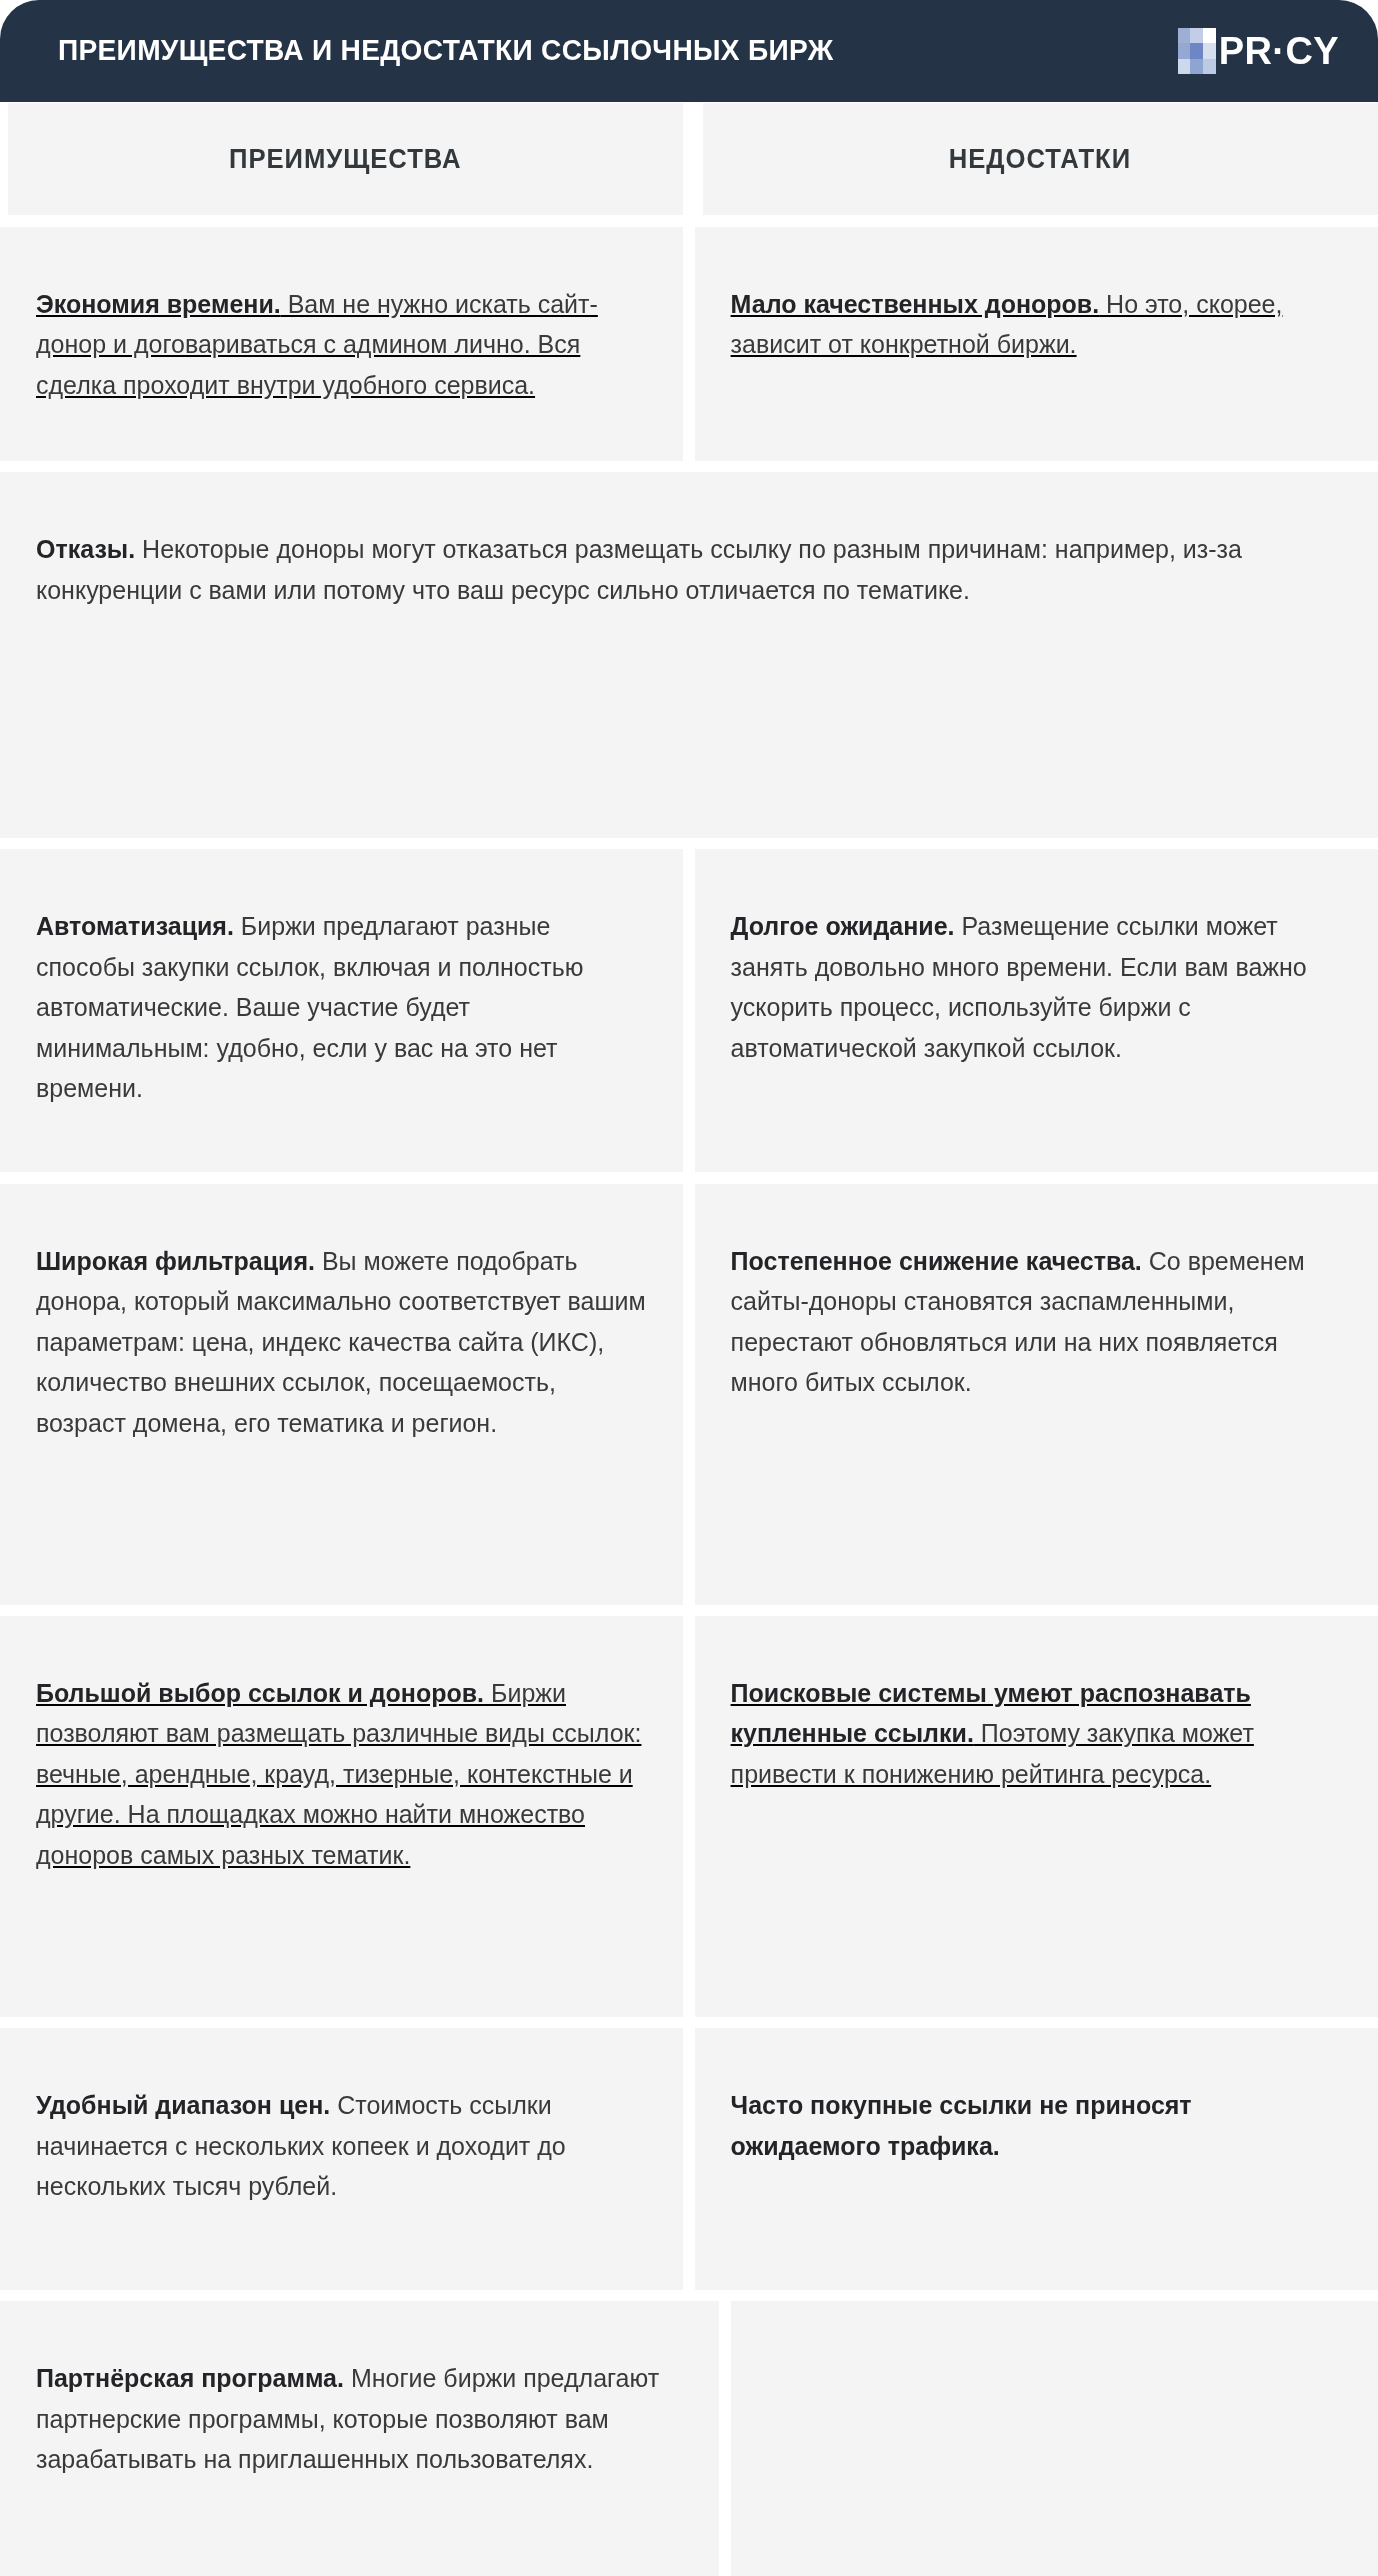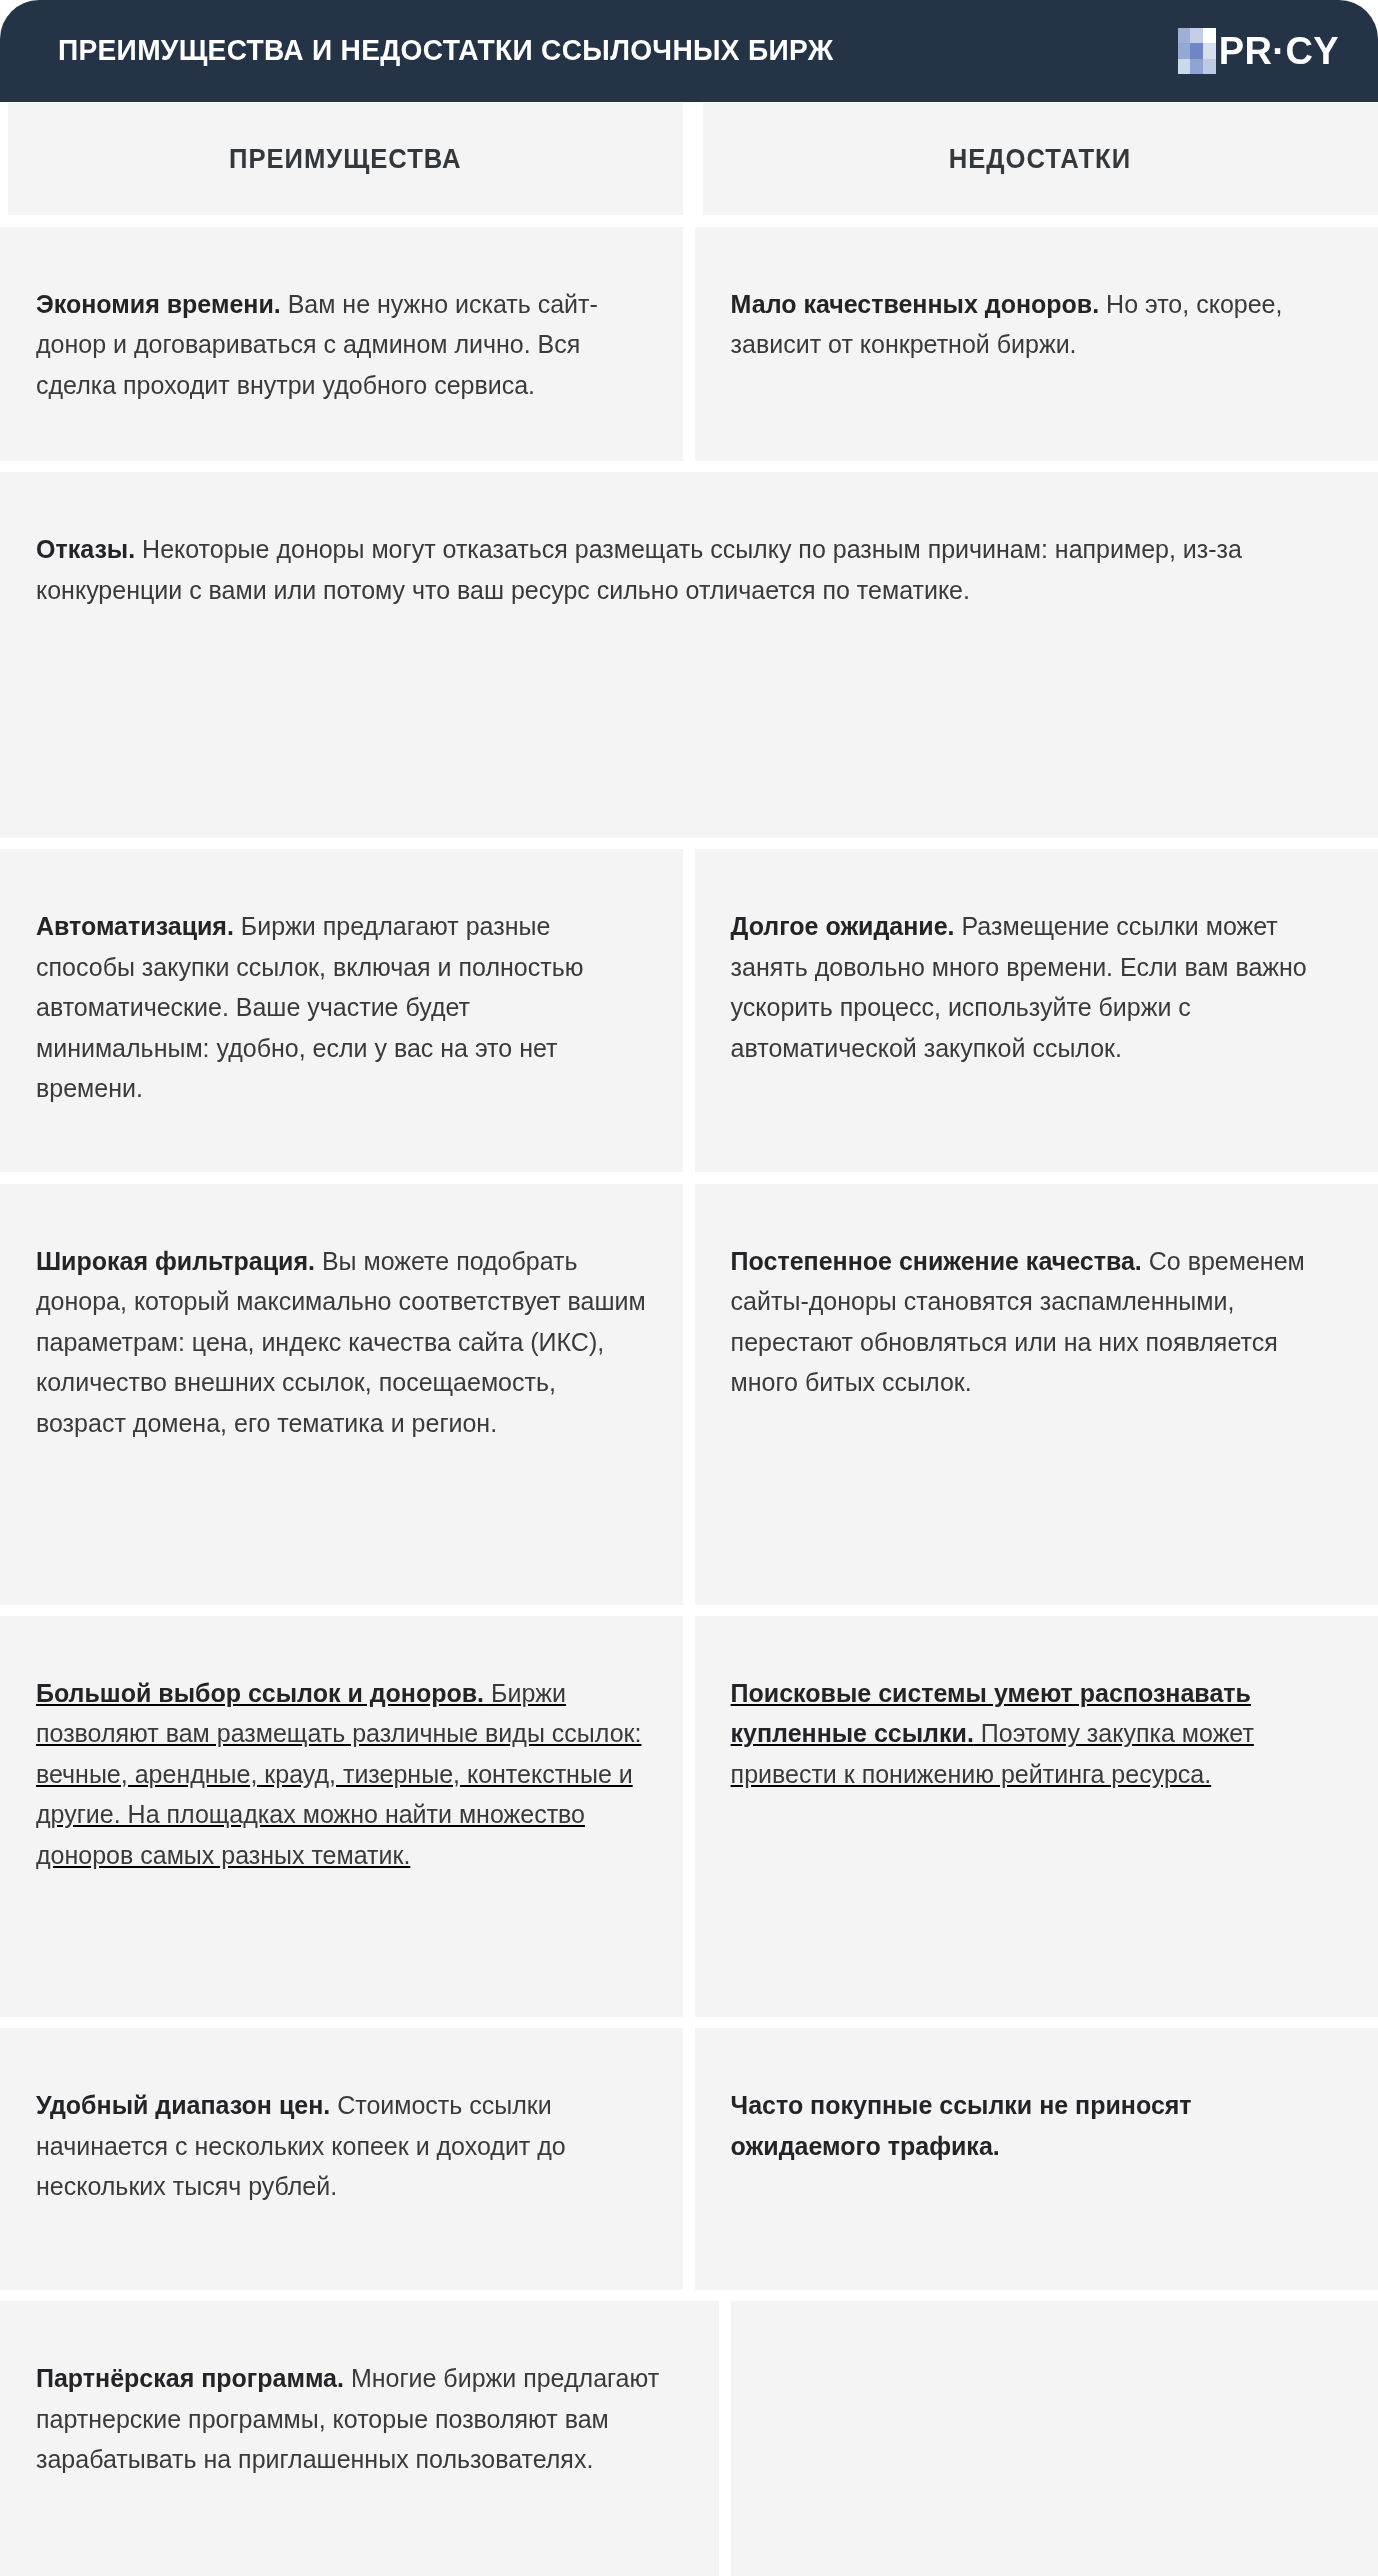--- a/index.html
+++ b/index.html
@@ -117,21 +117,21 @@
     font-weight: 400;
     word-break: normal;
     hyphens: none;
   }
   .cell-text b {
     font-weight: 700;
     color: #232427;
   }
 
   
-  .r1 .cell { min-height: 218px; }
+  .r1 .cell { min-height: 218px; text-decoration: underline; }
   .r2 .cell { min-height: 366px; }
   .r3 .cell { min-height: 323px; }
   .r4 .cell { min-height: 421px; }
   .r5 .cell { min-height: 401px; text-decoration: underline; }
   .r6 .cell { min-height: 262px; }
   .r7 .cell { min-height: 281px; }
 </style>
 </head>
 <body>
 

